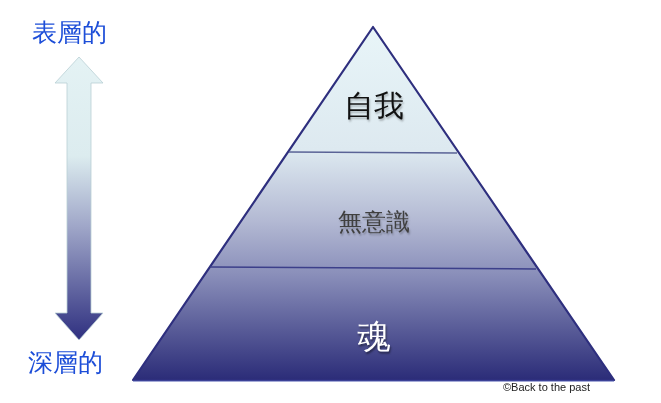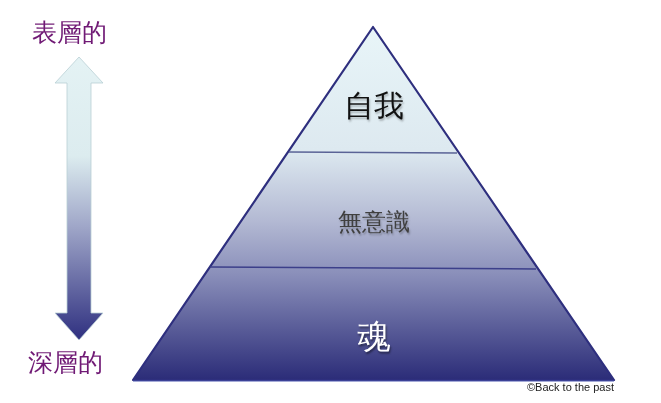--- a/index.html
+++ b/index.html
@@ -1,36 +1,36 @@
 <!DOCTYPE html>
 <html><head>
   <meta charset="utf-8">
   <style>
     html, body { margin: 0; padding: 0; background: #ffffff; }
     body { width: 661px; height: 403px; position: relative; overflow: hidden;
            font-family: "DejaVu Sans", sans-serif; }
     .label {
-      position: absolute; color: #701a75; font-size: 25px; letter-spacing: 0px;
+      position: absolute; color: #1d4ed8; font-size: 25px; letter-spacing: 0px;
       font-family: "DejaVu Sans", sans-serif; white-space: nowrap;
     }
     #lbl-top { left: 32px; top: 16px; }
     #lbl-bottom { left: 28px; top: 346px; }
     svg#diagram { position: absolute; left: 0; top: 0; }
     .layer-text {
       position: absolute; font-family: "DejaVu Sans", sans-serif; white-space: nowrap;
       transform: translateX(-50%); text-align: left;
     }
     #txt-ego { left: 374px; top: 86px; font-size: 30px; color: #111;
                text-shadow: 1px 2px 2px rgba(0,0,0,0.25); }
     #txt-uncon { left: 374px; top: 206px; font-size: 24px; color: #404040;
                  text-shadow: 1px 2px 2px rgba(0,0,0,0.25); }
     #txt-soul { left: 374px; top: 314px; font-size: 34px; color: #ffffff;
                 text-shadow: 1px 2px 2px rgba(0,0,0,0.45); }
     #credit { position: absolute; left: 503px; top: 381px; font-size: 11px;
-              color: #222; font-family: "Liberation Sans", sans-serif; margin-left: 24px; }
+              color: #222; font-family: "Liberation Sans", sans-serif; }
   </style>
 </head>
 <body>
 
 <svg id="diagram" width="661" height="403" viewBox="0 0 661 403">
   <defs>
     <linearGradient id="pyrGrad" x1="0" y1="27" x2="0" y2="380" gradientUnits="userSpaceOnUse">
       <stop offset="0" stop-color="#e8f5f8"></stop>
       <stop offset="0.35" stop-color="#dde9f0"></stop>
       <stop offset="0.55" stop-color="#b3b9d3"></stop>

